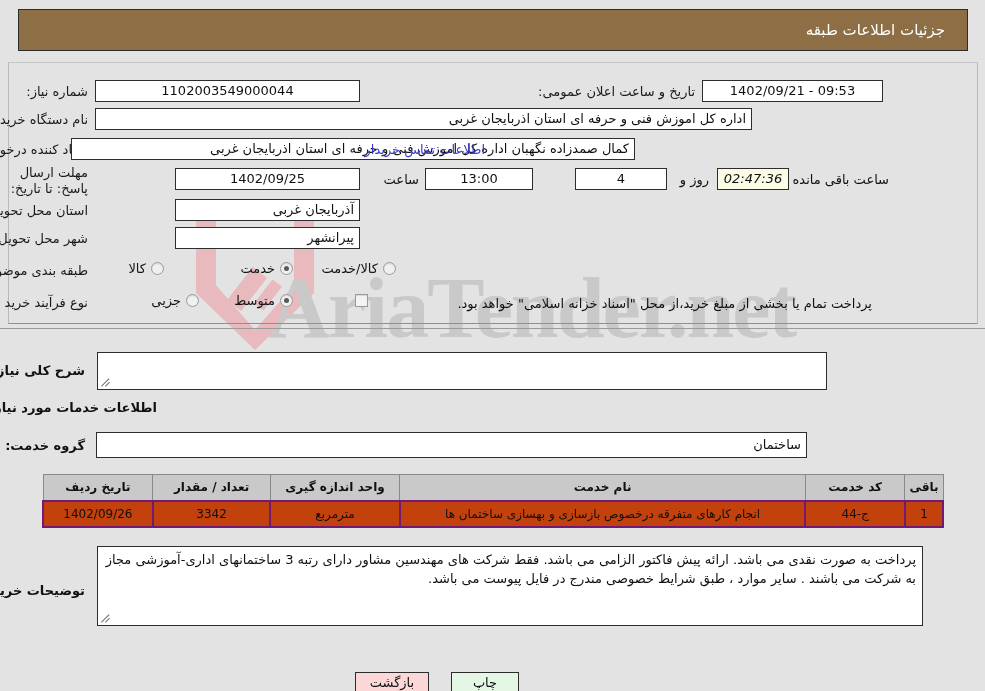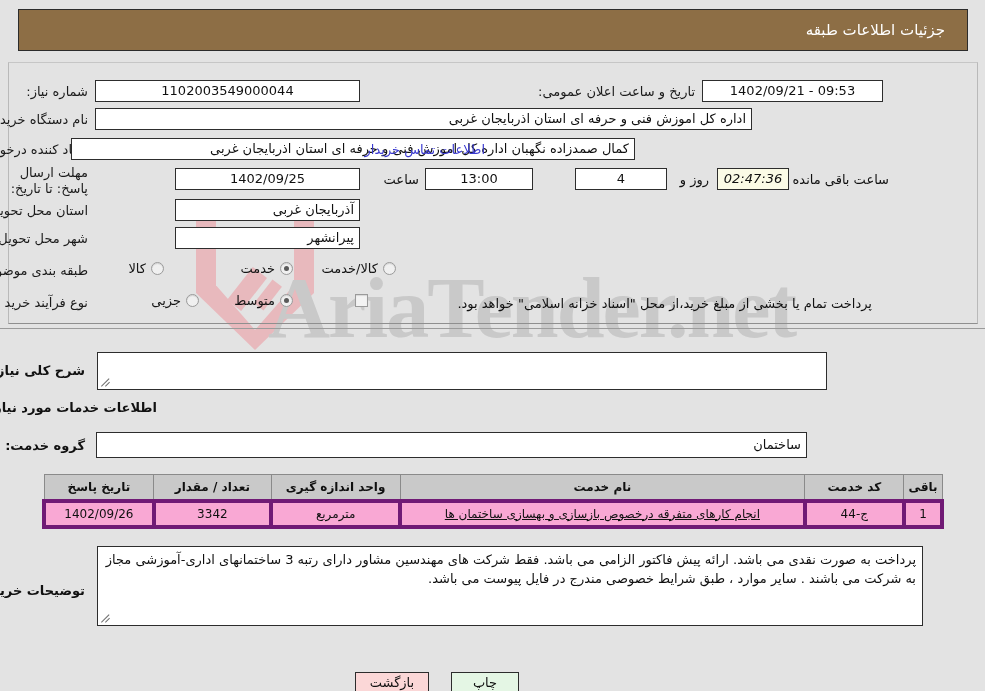--- a/index.html
+++ b/index.html
@@ -208,29 +208,29 @@
     background: #c9c9c9;
     border: 1px solid #8a8a8a;
     color: #101010;
     font-weight: bold;
     font-size: 12px;
     height: 26px;
     padding: 2px 4px;
     text-align: center;
   }
   #svc-table td {
-    background: #f9a8d4;
-    border: 4px solid #701a75;
+    background: #c2410c;
+    border: 2px solid #701a75;
     color: #101010;
     font-size: 12px;
     height: 26px;
     padding: 2px 6px;
     text-align: center;
   }
-  #svc-table td.name-cell { text-align: center; text-decoration: underline; }
+  #svc-table td.name-cell { text-align: center; }
 
   
   .btn {
     position: absolute;
     height: 22px;
     border: 1px solid #2c2c2c;
     font-size: 13px;
     line-height: 20px;
     text-align: center;
     cursor: pointer;
@@ -333,21 +333,21 @@
     <div class="fld rtl-right" style="right:178px; top:432px; width:711px; height:26px; line-height:24px;">ساختمان</div>
 
     <table id="svc-table">
       <thead>
         <tr>
           <th style="width:36px;">باقی</th>
           <th style="width:100px;">کد خدمت</th>
           <th style="width:408px;">نام خدمت</th>
           <th style="width:130px;">واحد اندازه گیری</th>
           <th style="width:118px;">تعداد / مقدار</th>
-          <th style="width:110px;">تاریخ پاسخ</th>
+          <th style="width:110px;">تاریخ ردیف</th>
         </tr>
       </thead>
       <tbody>
         <tr>
           <td>1</td>
           <td>ج-44</td>
           <td class="name-cell">انجام کارهای متفرقه درخصوص بازسازی و بهسازی ساختمان ها</td>
           <td>مترمربع</td>
           <td>3342</td>
           <td>1402/09/26</td>

